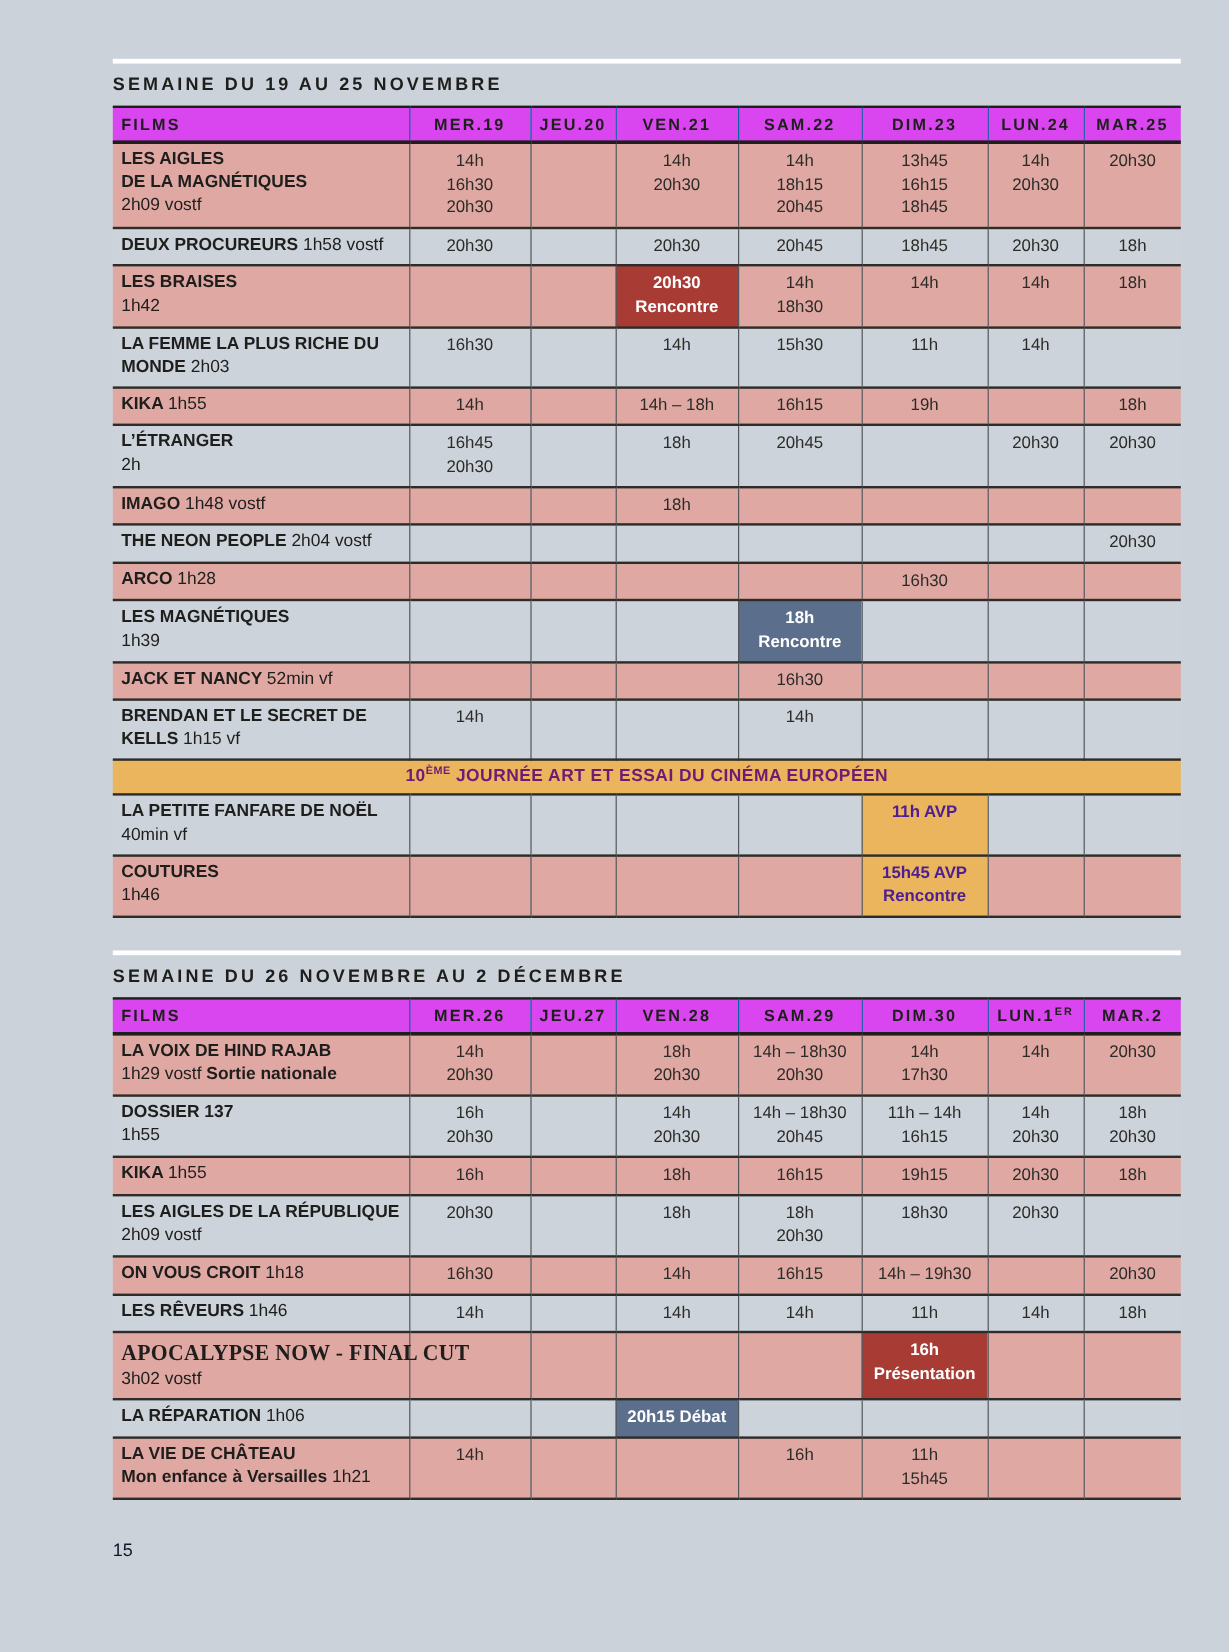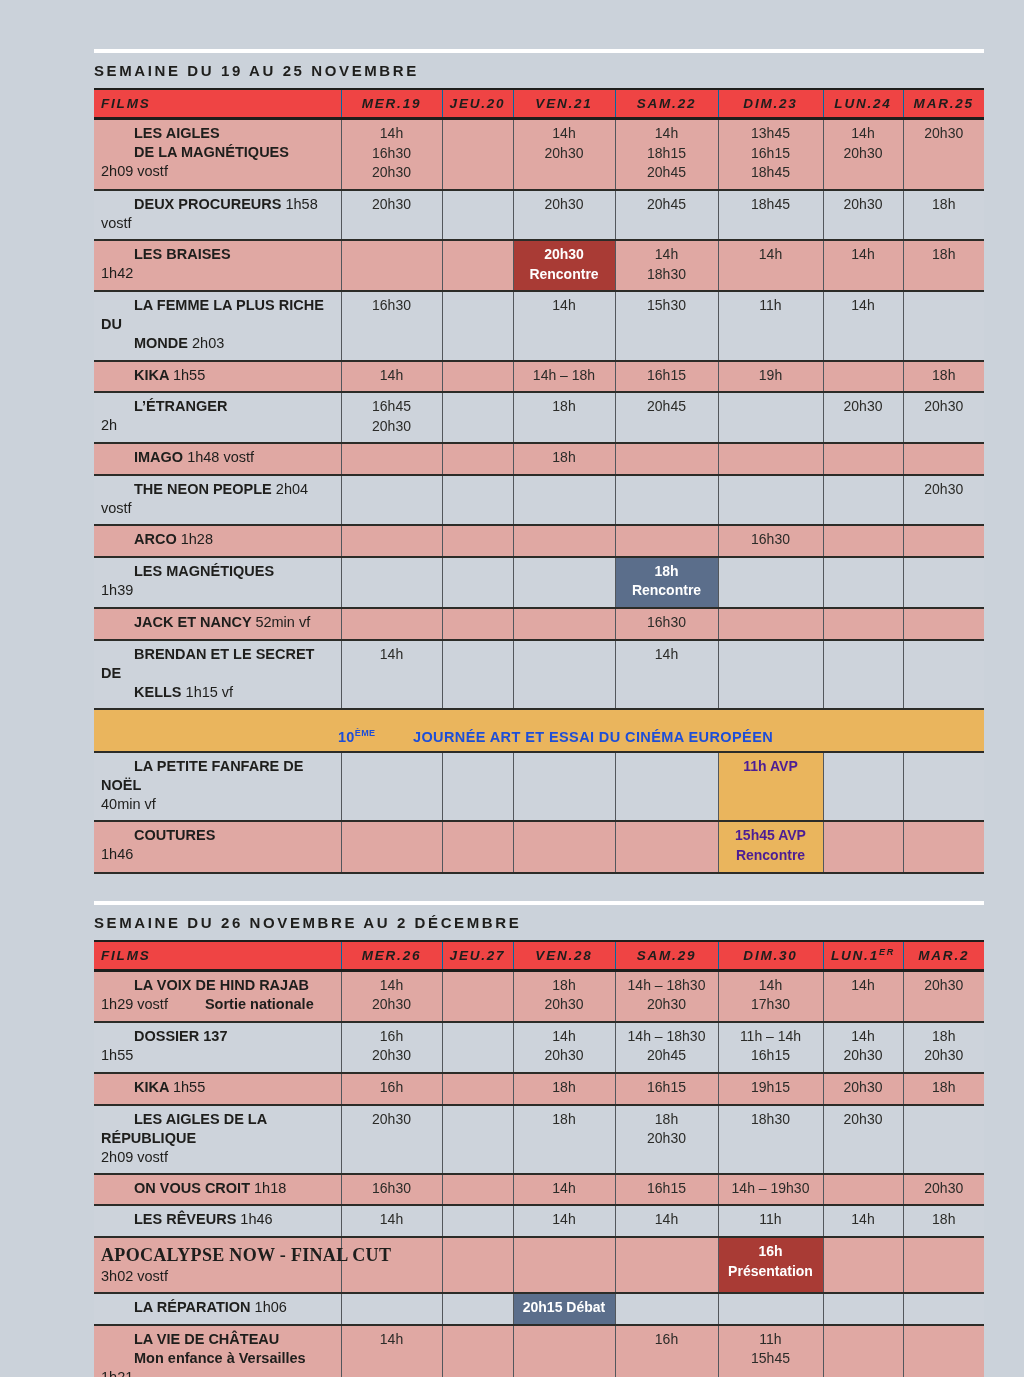--- a/index.html
+++ b/index.html
@@ -19,61 +19,60 @@
     font-size:15px;font-weight:700;letter-spacing:2.6px;
     color:#1e1e1c;
   }
   table.sched{border-collapse:collapse;width:890px;table-layout:fixed;}
   table.sched th, table.sched td{margin:0;}
   tr.head th{
     border-top:2px solid #1e1e1c;
     border-bottom:3px solid #1e1e1c;
     font-size:13.5px;font-weight:700;letter-spacing:1.8px;
     padding:6px 3px;
-    background:#ef4444;
+    background:#d946ef;
     color:#1e1e1c;
     text-align:center;
     vertical-align:middle;
-    font-style:italic;
   }
   tr.head th.films-h{text-align:left;padding-left:7px;}
   tr.head th + th{border-left:1px solid #0369a1;}
   tbody td{border-top:2px solid #2c2c28;vertical-align:top;}
   tbody tr:last-child td{border-bottom:2px solid #2c2c28;}
   tbody td + td{border-left:1px solid #53575c;}
   tr.pink td{background:#e0a8a3;}
   tr.gray td{background:#cdd3db;}
   td.film-cell{
     text-align:left;padding:4px 6px 6px 7px;
     font-size:14.5px;line-height:1.32;
   }
-  .b{font-weight:700;margin-left:33px;}
+  .b{font-weight:700;}
   .r{font-weight:400;}
   .d{
     font-family:"Liberation Serif","DejaVu Serif",serif;
     font-weight:700;font-size:19px;letter-spacing:0.3px;
     display:inline-block;transform:scaleX(0.95);transform-origin:left center;
     white-space:nowrap;
   }
   td.time-cell{
     text-align:center;padding:4px 2px 6px 2px;
     font-size:14px;line-height:1.4;color:#2b2b28;
   }
   td.v-red{background:#a93b35 !important;color:#ffffff;font-weight:700;}
   td.v-blue{background:#5b6e8b !important;color:#ffffff;font-weight:700;}
   td.v-orange{background:#eab55d !important;color:#4c1d95;font-weight:700;}
   td.banner-cell{
     background:#eab55d;text-align:center;
     font-weight:700;font-size:14.5px;letter-spacing:0.4px;
-    padding:19px 2px 6px 2px;color:#1d4ed8;
+    padding:5px 2px 6px 2px;color:#701a75;
   }
   sup{font-size:9px;line-height:0;}
   .page-number{
-    text-align:right;margin-top:34px;
-    font-size:15px;color:#6d28d9;
+    text-align:left;margin-top:34px;
+    font-size:15px;color:#0f172a;
   }
 </style>
 </head>
 <body>
 
 <div class="content">
 
   <section class="week week-1">
     <div class="rule"></div>
     <h2 class="section-title">SEMAINE DU 19 AU 25 NOVEMBRE</h2>

